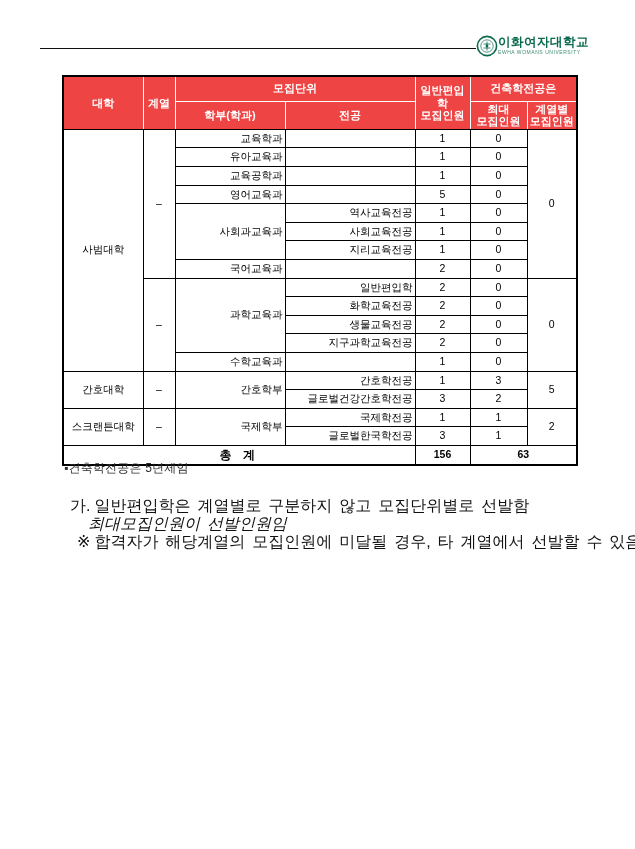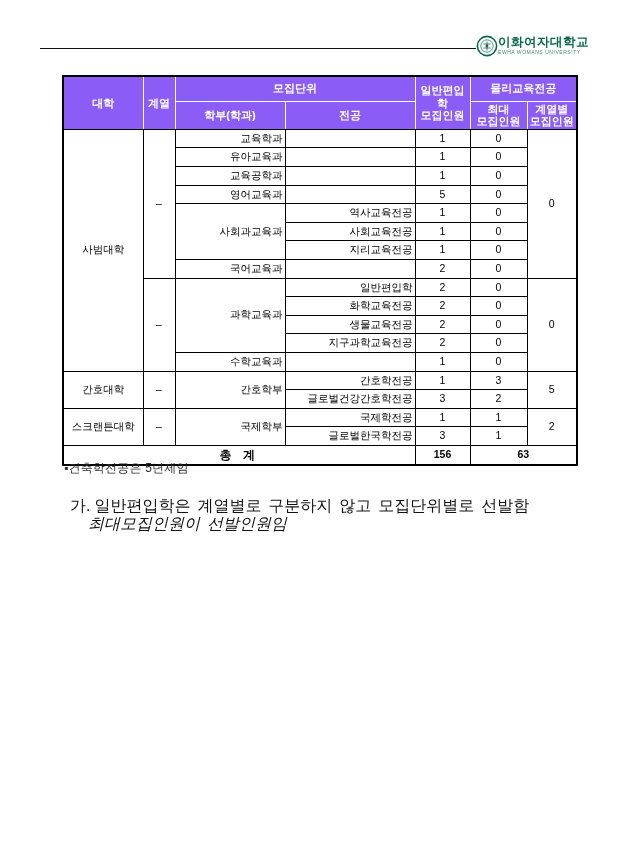--- a/index.html
+++ b/index.html
@@ -23,21 +23,21 @@
   table.adm {
     position: absolute; left: 62px; top: 75px;
     border-collapse: collapse; table-layout: fixed;
     width: 514px; border: 2px solid #000;
     font-size: 10.5px;
   }
   table.adm thead tr { height: 25px; }
   table.adm tbody tr { height: 18.6px; }
   table.adm tr.total-row { height: 20px; }
   table.adm th {
-    background: #8b5cf6; color: #fff; font-weight: bold;
+    background: #ef4444; color: #fff; font-weight: bold;
     border: 1px solid #fff; text-align: center; vertical-align: middle;
     font-size: 11px; line-height: 1.15; padding: 1px 0;
   }
   table.adm th.hb { border-bottom-color: #000; }
   table.adm td {
     border: 1px solid #000; vertical-align: middle;
     padding: 0 2px; line-height: 1.1; background: #fff;
   }
   td.c { text-align: center; }
   td.l { text-align: right; padding-left: 5px; }
@@ -86,21 +86,21 @@
         <col style="width:57px">
         <col style="width:50px">
     </colgroup>
     <thead>
       <tr>
         <th rowspan="2" class="hb">대학</th>
         <th rowspan="2" class="hb">계열</th>
         <th colspan="2">모집단위</th>
         <th rowspan="2" class="hb pre">일반편입학
 모집인원</th>
-        <th colspan="2">물리교육전공</th>
+        <th colspan="2">건축학전공은</th>
       </tr>
       <tr>
         <th class="hb">학부(학과)</th>
         <th class="hb">전공</th>
         <th class="hb pre">최대
 모집인원</th>
         <th class="hb pre">계열별
 모집인원</th>
       </tr>
     </thead>
@@ -219,15 +219,18 @@
     </tbody>
   </table>
 
   <div class="note-small">▪건축학전공은 5년제임</div>
 
   <div class="notes">
     <div class="note-line">
       <span class="pfx">가.</span><span>일반편입학은 계열별로 구분하지 않고 모집단위별로 선발함</span>
     </div>
     <div class="note-line note-cont">최대모집인원이 선발인원임</div>
+    <div class="note-line note-ref">
+      <span class="pfx">※</span><span>합격자가 해당계열의 모집인원에 미달될 경우, 타 계열에서 선발할 수 있음</span>
+    </div>
   </div>
 
 </div>
 
 </body></html>

